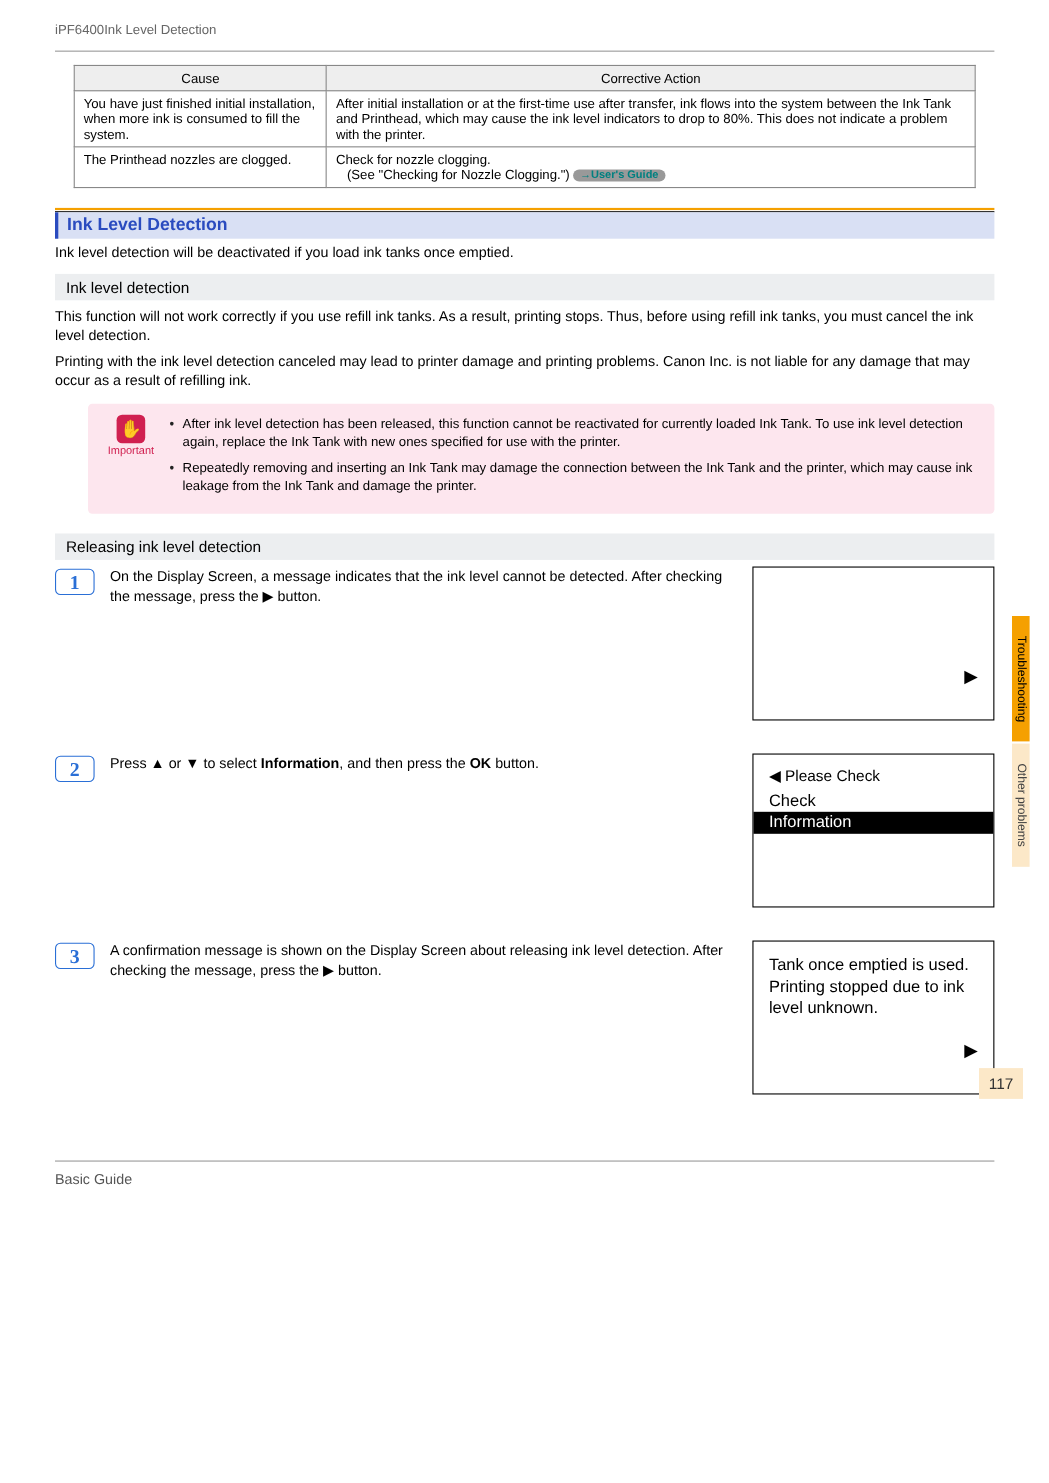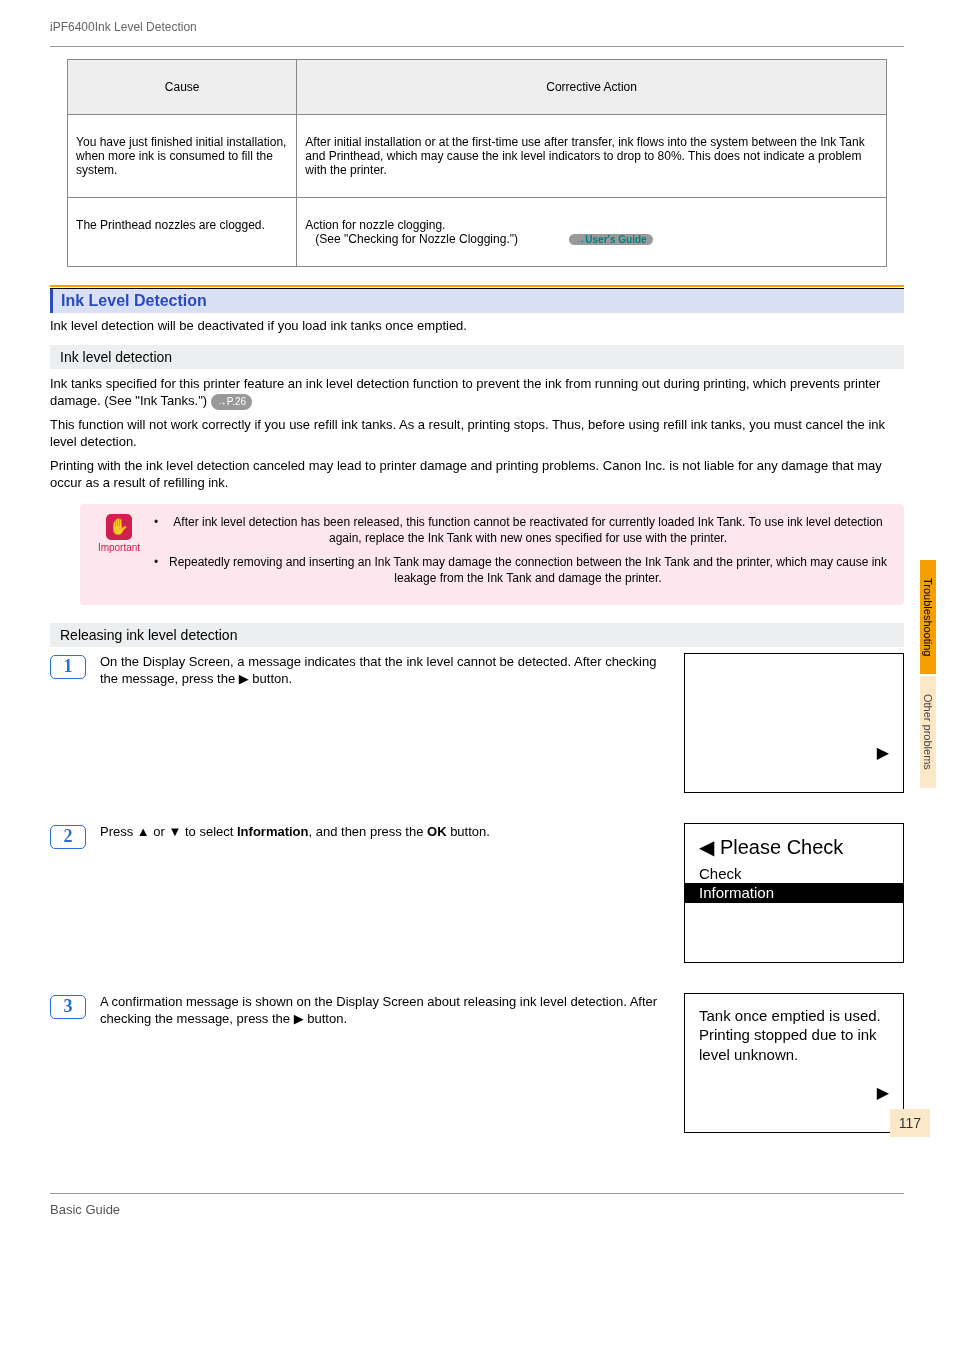--- a/index.html
+++ b/index.html
@@ -24,36 +24,35 @@
   .header-rule { border-bottom: 1px solid #999; margin-bottom: 12px; }
 
   table.cause-table {
     width: 96%;
     margin: 0 auto 18px auto;
     border-collapse: collapse;
     font-size: 12px;
   }
   table.cause-table th, table.cause-table td {
     border: 1px solid #888;
-    padding: 20px 8px;
+    padding: 4px 8px;
     vertical-align: top;
     text-align: left;
   }
   table.cause-table th { background: #eee; font-weight: normal; text-align: center; }
   table.cause-table td.cause-col { width: 28%; }
 
   .link-pill {
     display: inline-block;
     background: #999;
     color: #fff;
     font-size: 10px;
     padding: 0 6px;
     border-radius: 8px;
     vertical-align: middle;
-    margin-left: 48px;
   }
   .link-ug { color: #008080; font-weight: bold; }
 
   .section-hr {
     border: none;
     border-top: 2px solid #f5a000;
     border-bottom: 1px solid #000;
     height: 4px;
     margin-bottom: 0;
   }
@@ -98,21 +97,21 @@
   .important-icon {
     width: 26px; height: 26px;
     background: #d02050;
     border-radius: 5px;
     display: inline-flex;
     align-items: center; justify-content: center;
     color: #fff; font-size: 16px;
   }
   .important-label { color: #d02050; font-size: 10px; display: block; margin-top: 2px; }
   .important-list { list-style: none; font-size: 12px; line-height: 1.35; }
-  .important-list li { margin-bottom: 8px; position: relative; padding-left: 12px; text-align: center; }
+  .important-list li { margin-bottom: 8px; position: relative; padding-left: 12px; }
   .important-list li::before { content: "•"; position: absolute; left: 0; color: #222; }
 
   .step-row { display: flex; gap: 14px; margin-bottom: 30px; align-items: flex-start; }
   .step-num {
     border: 1.5px solid #2a6fd6;
     color: #2a6fd6;
     width: 36px; height: 24px;
     border-radius: 5px;
     font-family: "Times New Roman", serif;
     font-weight: bold;
@@ -128,21 +127,21 @@
     border: 1px solid #000;
     width: 220px;
     padding: 12px 14px;
     font-size: 15px;
     line-height: 1.3;
     flex-shrink: 0;
     position: relative;
     min-height: 140px;
   }
   .screen-arrow-right { position: absolute; bottom: 28px; right: 14px; font-size: 16px; }
-  .screen-back { font-size: 20px; }
+  .screen-back { font-size: 14px; }
   .screen-item { padding: 0 4px 0 14px; font-size: 15px; }
   .screen-item.sel { background: #000; color: #fff; }
 
   .side-tabs {
     position: absolute;
     right: 10px;
     top: 560px;
     width: 24px;
     text-align: center;
   }
@@ -190,41 +189,37 @@
       </tr>
     </thead>
     <tbody>
       <tr>
         <td class="cause-col">You have just finished initial installation, when more ink is consumed to fill the system.</td>
         <td>After initial installation or at the first-time use after transfer, ink flows into the system between the Ink Tank and Printhead, which may cause the ink level indicators to drop to 80%. This does not indicate a problem with the printer.</td>
       </tr>
       <tr>
         <td class="cause-col">The Printhead nozzles are clogged.</td>
         <td>
-          <span>Action for nozzle clogging.</span><br>
+          <span>Check for nozzle clogging.</span><br>
           &nbsp;&nbsp;&nbsp;<span>(See "Checking for Nozzle Clogging.")</span>
           <span class="link-pill">
             <span class="link-ug">→User's Guide</span>
           </span>
         </td>
       </tr>
     </tbody>
   </table>
 
   <div class="section-hr"></div>
   <div class="section-title-bar">
     <span>Ink Level Detection</span>
   </div>
   <p class="body-text">Ink level detection will be deactivated if you load ink tanks once emptied.</p>
 
   <div class="sub-heading">Ink level detection</div>
-  <p class="body-text">
-    <span>Ink tanks specified for this printer feature an ink level detection function to prevent the ink from running out during printing, which prevents printer damage.  (See "Ink Tanks.")</span>
-    <span class="page-ref">→P.26</span>
-  </p>
   <p class="body-text">This function will not work correctly if you use refill ink tanks. As a result, printing stops. Thus, before using refill ink tanks, you must cancel the ink level detection.</p>
   <p class="body-text">Printing with the ink level detection canceled may lead to printer damage and printing problems. Canon Inc. is not liable for any damage that may occur as a result of refilling ink.</p>
 
   <div class="important-box">
     <div class="important-icon-col">
       <span class="important-icon">✋</span>
       <span class="important-label">Important</span>
     </div>
     <ul class="important-list">
       <li>After ink level detection has been released, this function cannot be reactivated for currently loaded Ink Tank. To use ink level detection again, replace the Ink Tank with new ones specified for use with the printer.</li>

